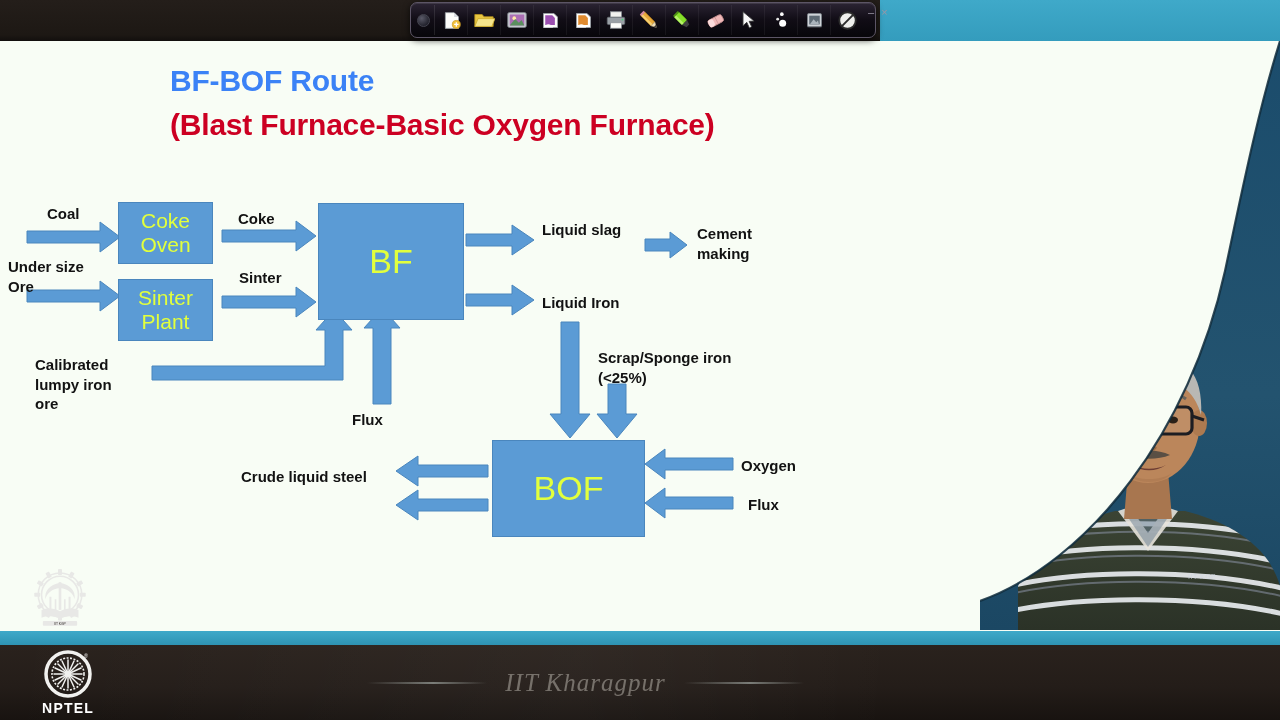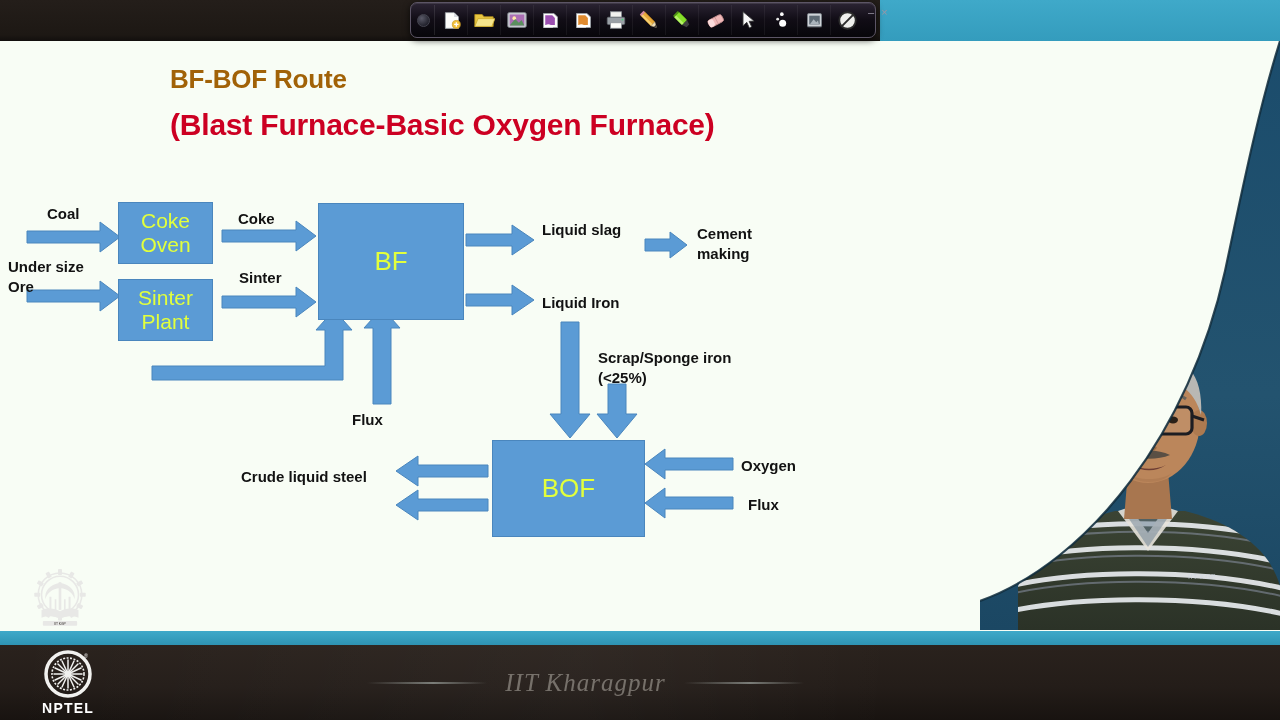--- a/index.html
+++ b/index.html
@@ -133,21 +133,21 @@
   .tb-winctl span {
     color: #9a96a4; font-size: 11px; line-height: 11px;
     font-family: "Liberation Sans", sans-serif; cursor: pointer;
   }
 
   
   #slide { position: absolute; inset: 0; z-index: 2; }
 
   .slide-title {
     position: absolute; left: 170px; top: 64px;
-    font-size: 26px; font-weight: bold; color: #a16207;
+    font-size: 30px; font-weight: bold; color: #3b82f6;
     font-family: "Liberation Sans", sans-serif;
     letter-spacing: -0.2px;
   }
   .slide-subtitle {
     position: absolute; left: 170px; top: 108px;
     font-size: 30px; font-weight: bold; color: #CC0022;
     font-family: "Liberation Sans", sans-serif;
     letter-spacing: -0.2px;
   }
 
@@ -158,21 +158,21 @@
     position: absolute;
     background: #5B9BD5;
     border: 1px solid #4a86bd;
     display: flex; flex-direction: column;
     align-items: center; justify-content: center;
     color: #E2FF3C;
     font-family: "Liberation Sans", sans-serif;
     line-height: 1.12;
   }
   .dbox.small { font-size: 21px; }
-  .dbox.big { font-size: 26px; }
+  .dbox.big { font-size: 34px; }
 
   .dlabel {
     position: absolute;
     font-family: "Liberation Sans", sans-serif;
     font-size: 15px; font-weight: bold; color: #121212;
     line-height: 1.30; white-space: pre-line;
   }
 </style>
 </head>
 <body>
@@ -235,20 +235,23 @@
 
     <div class="dbox big" style="left:492px; top:440px; width:153px; height:97px;">
       <span>BOF</span>
     </div>
 
     <div class="dlabel" style="left:47px; top:204px;">Coal</div>
 
     <div class="dlabel" style="left:8px; top:257px;">Under size
 Ore</div>
 
+    <div class="dlabel" style="left:35px; top:355px;">Calibrated
+lumpy iron
+ore</div>
 
     <div class="dlabel" style="left:238px; top:209px;">Coke</div>
 
     <div class="dlabel" style="left:239px; top:268px;">Sinter</div>
 
     <div class="dlabel" style="left:352px; top:410px;">Flux</div>
 
     <div class="dlabel" style="left:542px; top:220px;">Liquid slag</div>
 
     <div class="dlabel" style="left:697px; top:224px;">Cement

